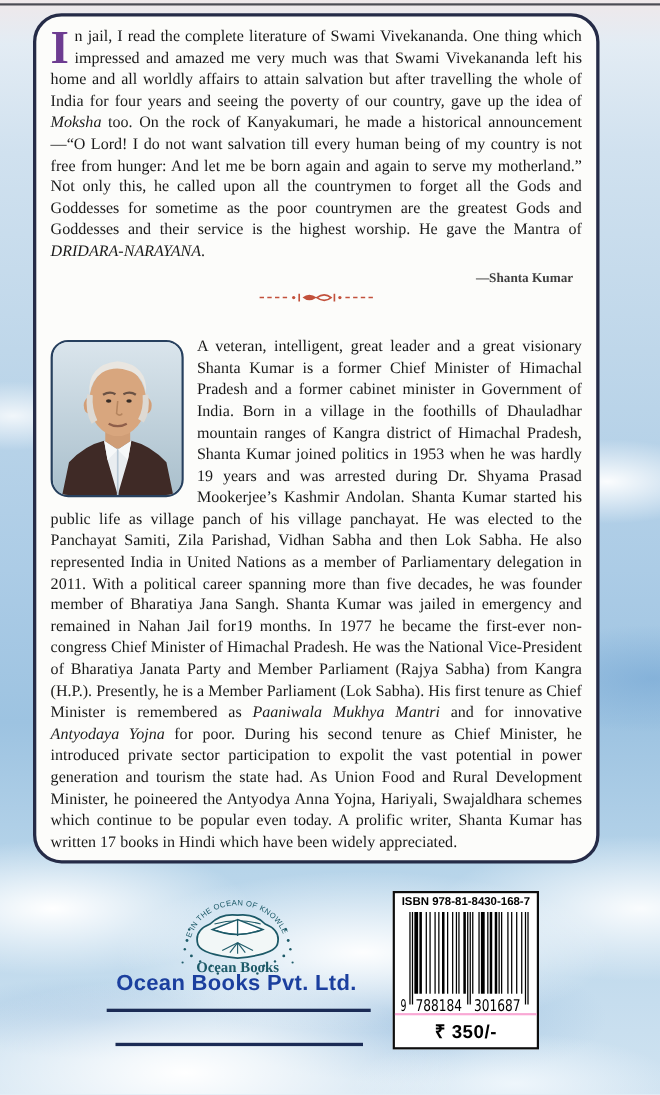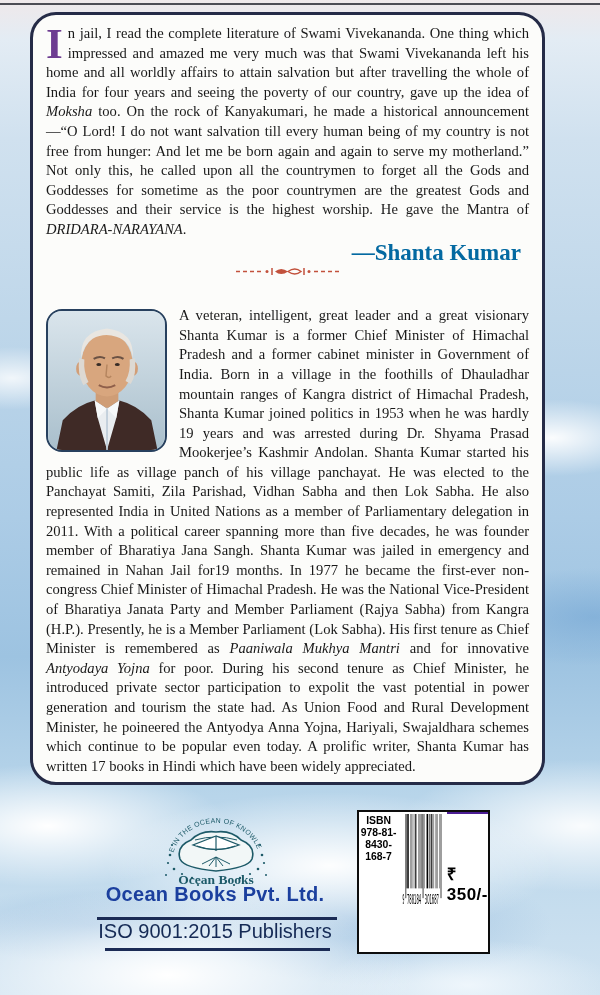--- a/index.html
+++ b/index.html
@@ -24,22 +24,22 @@
   .top-line{position:absolute;top:3px;left:0;right:0;height:2px;background:#4c4c54;}
 
   
   .panel{position:absolute;left:30px;top:12px;width:515px;height:773px;
          box-sizing:border-box;background:#fcfcfa;border:3px solid #252b47;
          border-radius:26px;padding:9px 13px 0 13px;overflow:hidden;
          color:#191919;font-size:14.6px;line-height:19.6px;}
   .quote{margin:0;text-align:justify;}
   .dropcap{float:left;font-size:43px;line-height:36px;padding:2px 5px 0 0;
            color:#6d3c91;font-weight:bold;}
-  .attribution{text-align:right;font-weight:bold;font-size:23px;
-               margin:3px 8px 2px 0;color:#0369a1;}
+  .attribution{text-align:right;font-weight:bold;font-size:12px;
+               margin:3px 8px 2px 0;color:#404040;}
   .ornament{text-align:center;height:15px;margin:0 0 3px 0;}
   .bio{text-align:justify;margin-top:27px;}
   .photo{float:left;width:117px;height:139px;border:2px solid #27405e;
          border-radius:16px;overflow:hidden;margin:3px 12px 2px 0;background:#cfdde6;}
   .photo svg{display:block;width:100%;height:100%;}
   i{font-style:italic;}
 
   
   .logo{position:absolute;left:158px;top:805px;width:116px;height:84px;}
   .company{position:absolute;left:45px;top:883px;width:340px;text-align:center;
@@ -47,26 +47,26 @@
            font-size:20px;letter-spacing:.3px;color:#1b3f9e;}
   .rule{position:absolute;background:#1b2b55;}
   .rule1{left:97px;top:917px;width:240px;height:3px;}
   .rule2{left:105px;top:948px;width:225px;height:2.5px;}
   .iso{position:absolute;left:45px;top:920px;width:340px;text-align:center;
        font-family:"Liberation Sans", sans-serif;font-size:20px;color:#152a55;}
 
   
   .barcode-box{position:absolute;left:357px;top:810px;width:133px;height:144px;
                box-sizing:border-box;background:#fff;border:2px solid #0d0d0d;
-               display:flex;flex-direction:row;font-family:"Liberation Sans", sans-serif;}
+               display:flex;flex-direction:column;font-family:"Liberation Sans", sans-serif;}
   .isbn{font-weight:bold;font-size:10.4px;line-height:12px;text-align:center;
         padding-top:3px;color:#000;letter-spacing:0;}
   .ean{display:block;margin:2px 4px 0 4px;width:calc(100% - 8px);height:92px;}
   .ean rect{fill:#000;}
-  .price{border-top:2px solid #4c1d95;flex:1;display:flex;align-items:center;
+  .price{border-top:2px solid #f9a8d4;flex:1;display:flex;align-items:center;
          justify-content:center;font-weight:bold;font-size:17px;color:#000;
          letter-spacing:.5px;}
 </style>
 </head>
 <body>
 
 <div class="cover">
   <div class="top-line"></div>
 
   <div class="panel">
@@ -161,21 +161,20 @@
           <circle cx="108" cy="70" r="1"></circle>
             <circle cx="8" cy="70" r="1"></circle>
         </g>
         <text x="58" y="79" text-anchor="middle" font-size="13.5" stroke="none" font-family="Liberation Serif, serif" font-weight="bold">Ocean Books</text>
       </g>
     </svg>
   </div>
 
   <div class="company">Ocean Books Pvt. Ltd.</div>
   <div class="rule rule1"></div>
-  <div class="iso">ISO 9001:2015 Publishers</div>
   <div class="rule rule2"></div>
 
   <div class="barcode-box">
     <div class="isbn">ISBN 978-81-8430-168-7</div>
     <svg id="ean-svg" class="ean" viewBox="-8 0 106 47" preserveAspectRatio="none">
       <text id="ean-d0" x="-7" y="46" font-size="7.5" font-family="DejaVu Sans, sans-serif">9</text>
       <text id="ean-d1" x="5" y="46" font-size="7.5" textLength="37" lengthAdjust="spacingAndGlyphs" font-family="DejaVu Sans, sans-serif">788184</text>
       <text id="ean-d2" x="51.5" y="46" font-size="7.5" textLength="37" lengthAdjust="spacingAndGlyphs" font-family="DejaVu Sans, sans-serif">301687</text>
     <rect x="0" y="0" width="1" height="43"></rect>
         <rect x="2" y="0" width="1" height="43"></rect>

